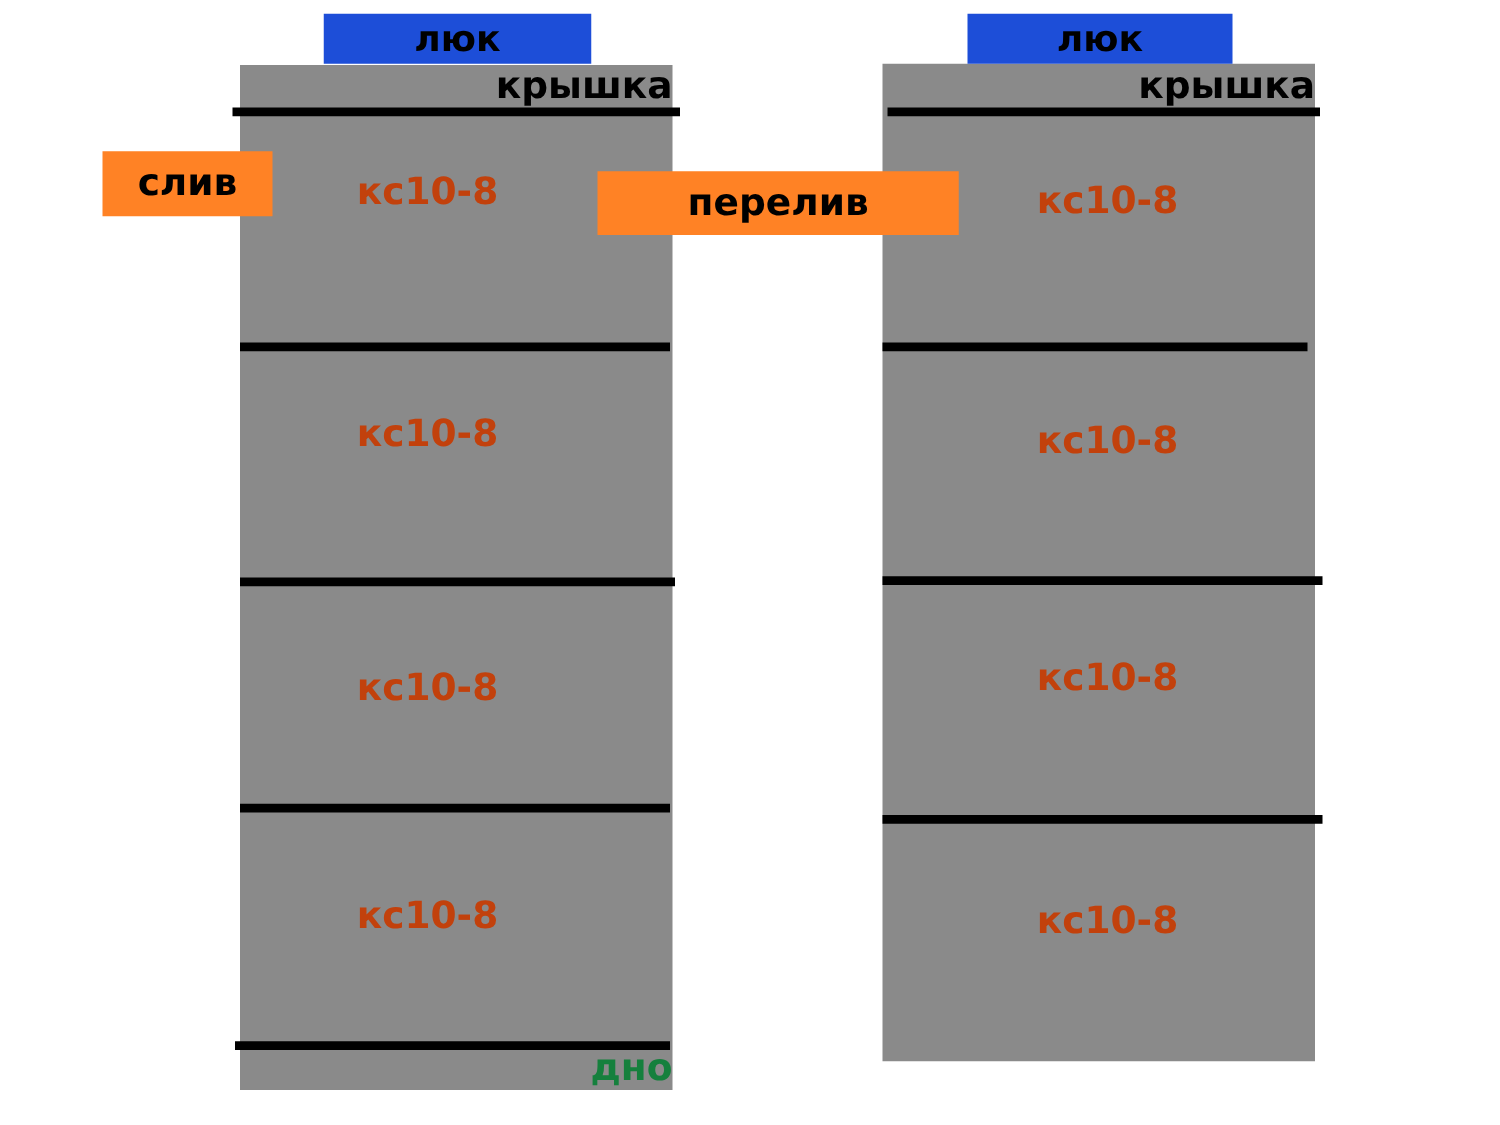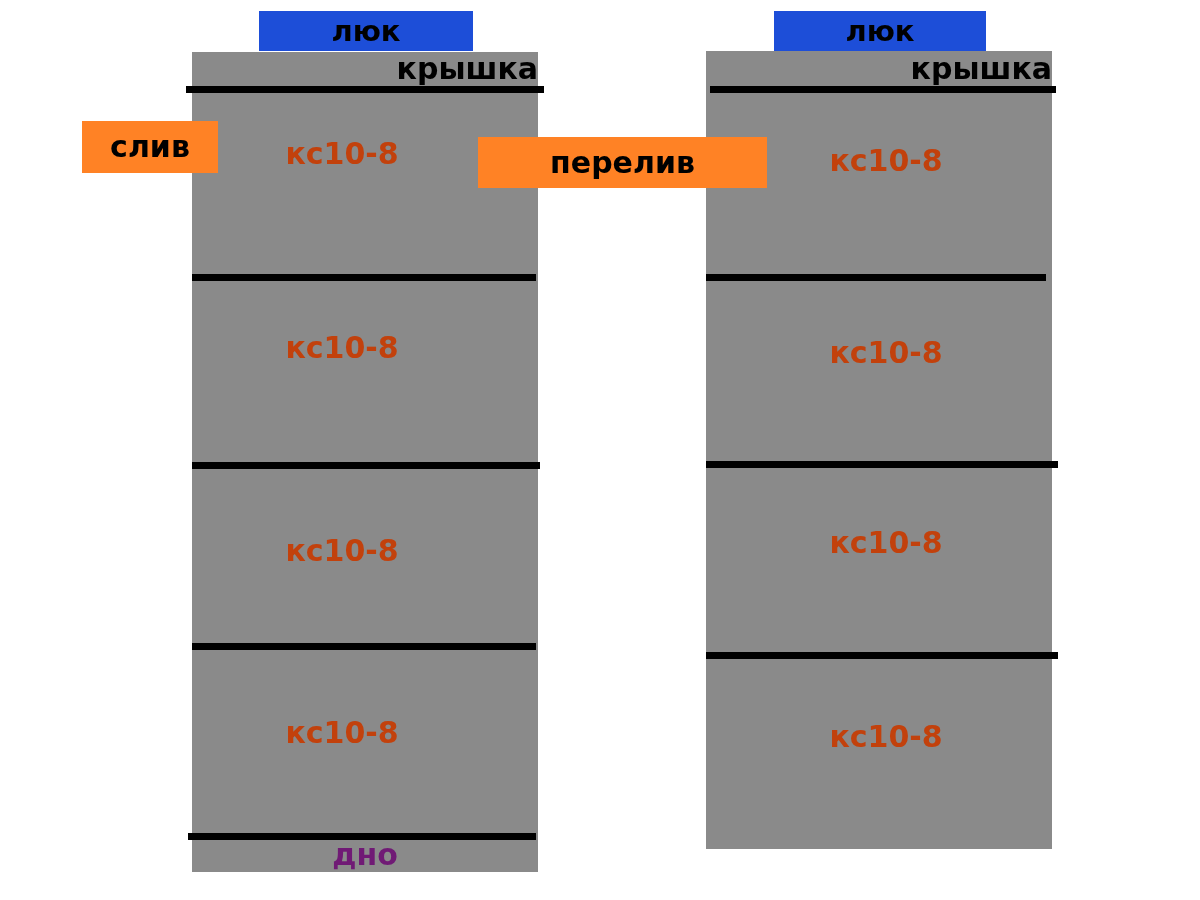--- a/index.html
+++ b/index.html
@@ -53,23 +53,23 @@
     color: #000000;
     font-weight: bold;
     text-align: right;
     white-space: nowrap;
     line-height: 1;
   }
 
   
   .bottom-label {
     position: absolute;
-    color: #701a75;
+    color: #15803d;
     font-weight: bold;
-    text-align: center;
+    text-align: right;
     white-space: nowrap;
     line-height: 1;
   }
 
   
   .hatch-box {
     position: absolute;
     background: #1d4ed8;
     display: flex;
     align-items: center;

